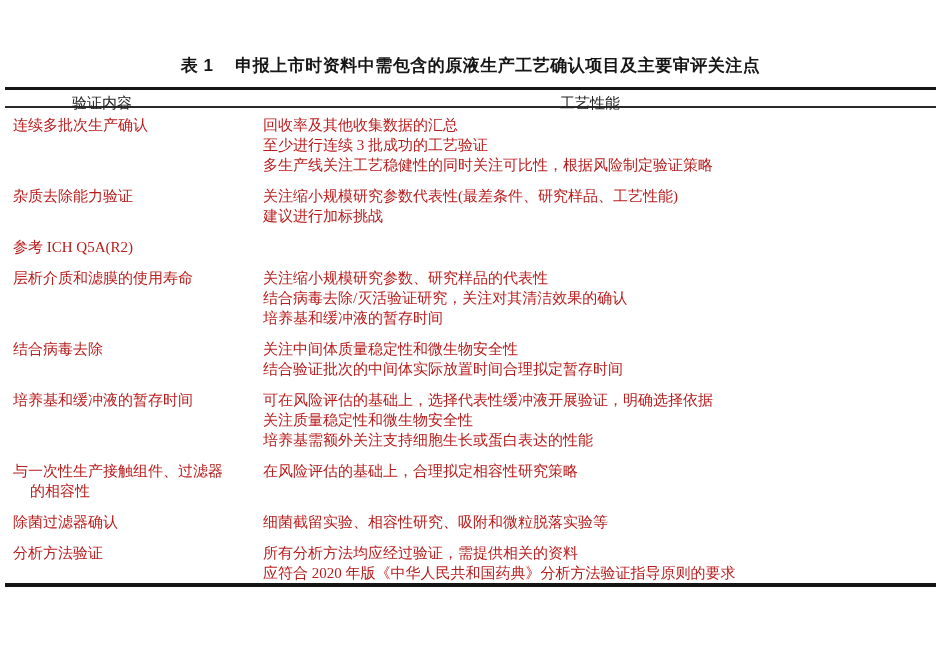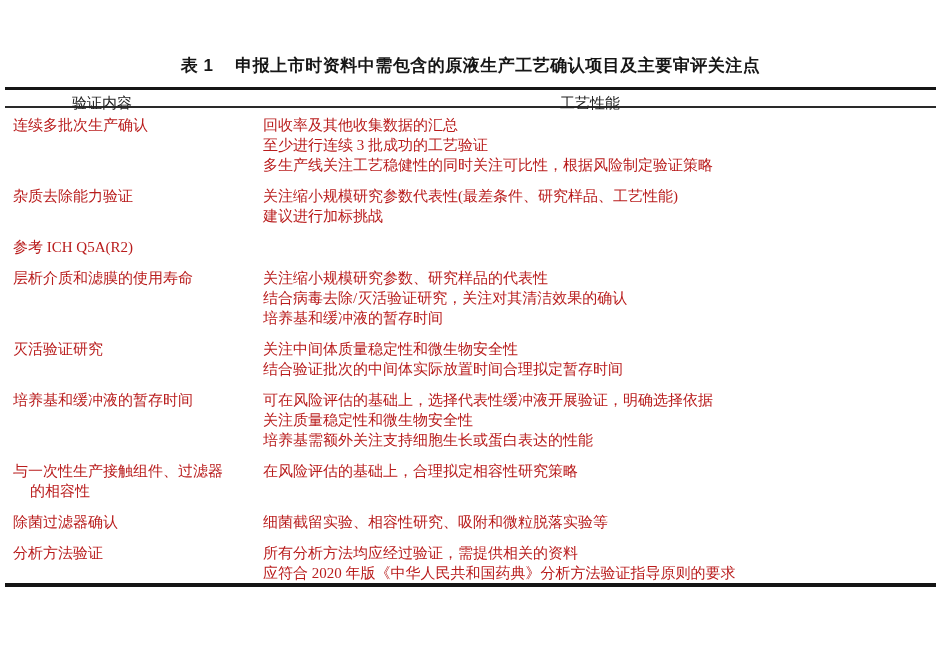--- a/index.html
+++ b/index.html
@@ -112,21 +112,21 @@
             <div class="line">层析介质和滤膜的使用寿命</div>
           </div>
           <div class="cell cell-points">
             <div class="line">关注缩小规模研究参数、研究样品的代表性</div>
             <div class="line">结合病毒去除/灭活验证研究，关注对其清洁效果的确认</div>
             <div class="line">培养基和缓冲液的暂存时间</div>
           </div>
         </div>
         <div class="trow">
           <div class="cell cell-content">
-            <div class="line">灭活验证研究</div>
+            <div class="line">结合病毒去除</div>
           </div>
           <div class="cell cell-points">
             <div class="line">关注中间体质量稳定性和微生物安全性</div>
             <div class="line">结合验证批次的中间体实际放置时间合理拟定暂存时间</div>
           </div>
         </div>
         <div class="trow">
           <div class="cell cell-content">
             <div class="line">培养基和缓冲液的暂存时间</div>
           </div>

